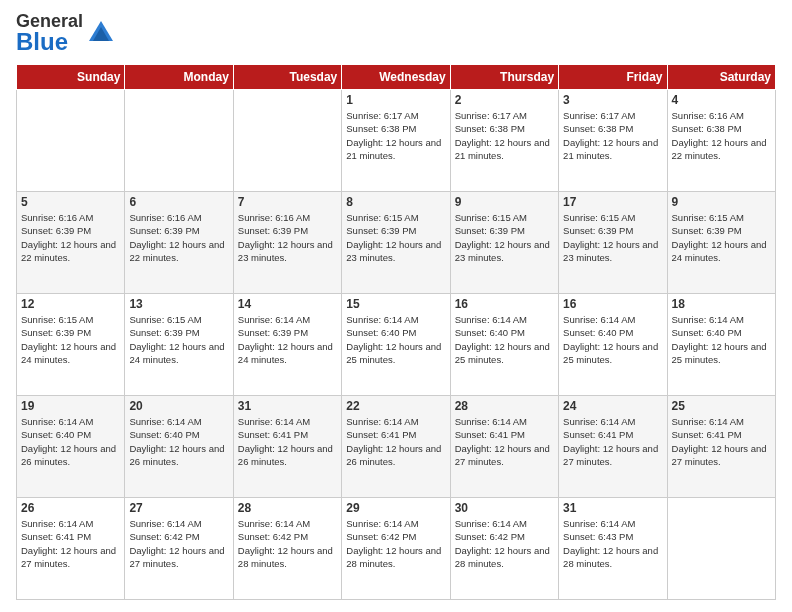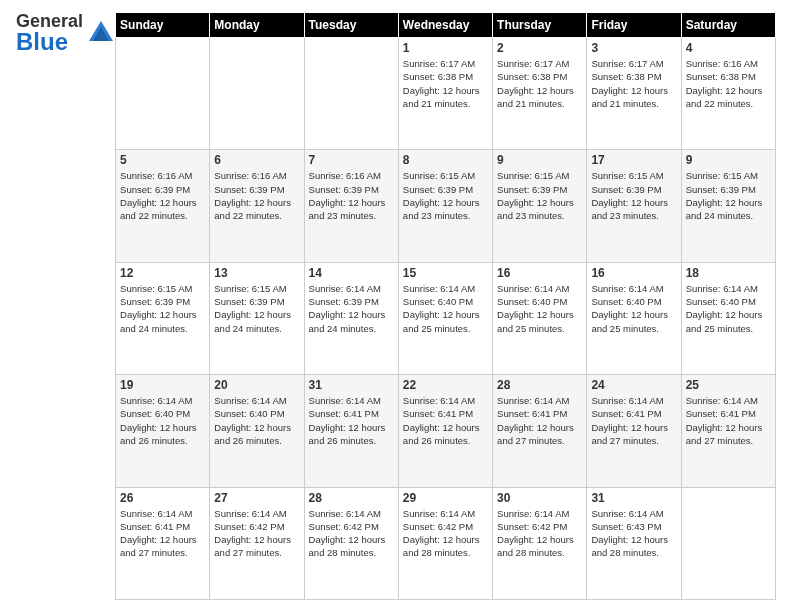--- a/index.html
+++ b/index.html
@@ -8,21 +8,21 @@
       background: #fff;
       width: 792px;
       height: 612px;
       overflow: hidden;
     }
     .page {
       width: 792px;
       height: 612px;
       padding: 12px 16px;
       display: flex;
-      flex-direction: row;
+      flex-direction: column;
     }
     .header {
       display: flex;
       justify-content: space-between;
       align-items: flex-start;
       margin-bottom: 10px;
     }
     .logo {
       display: flex;
       align-items: center;
@@ -58,26 +58,26 @@
     .location {
       font-size: 14px;
       color: #555;
     }
     .calendar {
       width: 100%;
       border-collapse: collapse;
       flex: 1;
     }
     .calendar th {
-      background: #000000;
+      background: #b91c1c;
       color: #fff;
       font-size: 12px;
       font-weight: bold;
       padding: 5px 4px;
-      text-align: left;
+      text-align: right;
       border: 1px solid #fff;
     }
     .calendar td {
       border: 1px solid #ccc;
       vertical-align: top;
       padding: 3px 4px;
       width: calc(100% / 7);
       font-size: 10px;
       color: #333;
       background: #fff;

